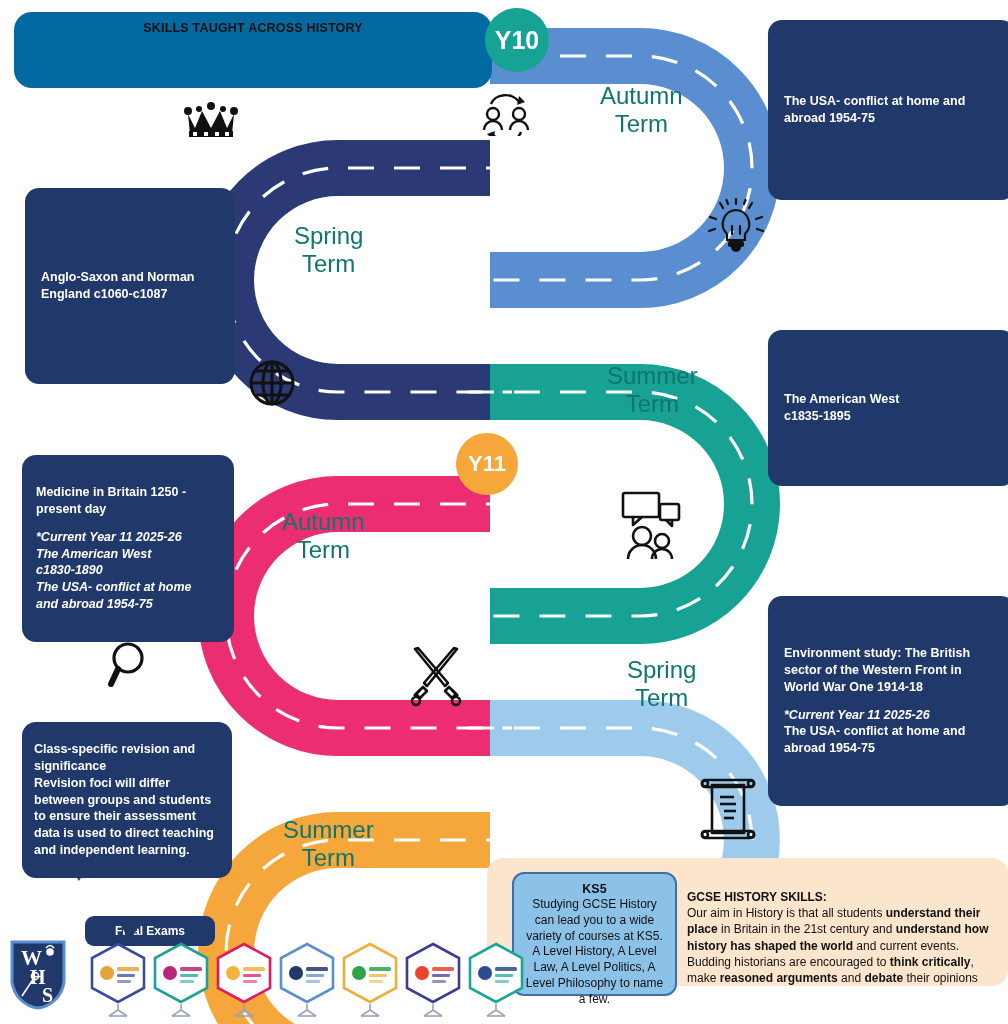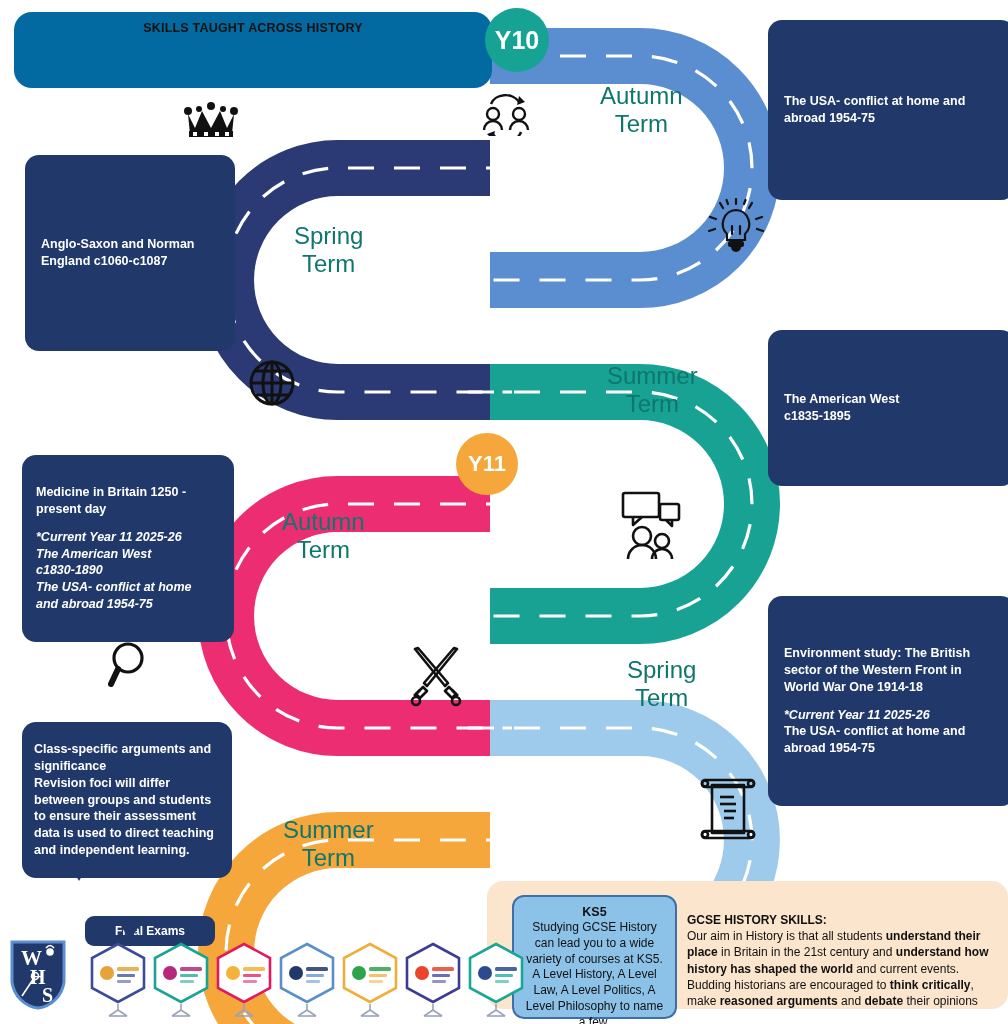--- a/index.html
+++ b/index.html
@@ -146,21 +146,21 @@
     <div class="callout" style="width:100%;height:100%;">
       <div class="inner">
         <p>The USA- conflict at home and</p>
         <p>abroad 1954-75</p>
       </div>
     </div>
     <div class="tail" style="left:44px;top:151px;"></div>
   </div>
 
   <div class="abs" style="left:25px;top:155px;width:178px;height:168px;">
-    <div class="callout" style="width:100%;height:100%;">
+    <div class="callout" style="width:100%;height:100%;margin-top:33px;">
       <div class="inner">
         <p>Anglo-Saxon and Norman</p>
         <p>England c1060-c1087</p>
       </div>
     </div>
     <div class="tail" style="left:44px;top:167px;"></div>
   </div>
 
   <div class="abs" style="left:768px;top:330px;width:215px;height:128px;">
     <div class="callout" style="width:100%;height:100%;">
@@ -198,21 +198,21 @@
         <p>The USA- conflict at home and</p>
         <p>abroad 1954-75</p>
       </div>
     </div>
     <div class="tail" style="left:76px;top:181px;"></div>
   </div>
 
   <div class="abs" style="left:22px;top:722px;width:186px;height:138px;">
     <div class="callout" style="width:100%;height:100%;padding:9px 12px;">
       <div class="inner">
-        <p>Class-specific arguments and</p>
+        <p>Class-specific revision and</p>
         <p>significance</p>
         <p class="reg"> Revision foci will differ</p>
         <p class="reg">between groups and students</p>
         <p class="reg">to ensure their assessment</p>
         <p class="reg">data is used to direct teaching</p>
         <p class="reg">and independent learning.</p>
       </div>
     </div>
     <div class="tail" style="left:44px;top:137px;"></div>
   </div>
@@ -324,21 +324,21 @@
         <circle cx="53" cy="6.5" r="3"></circle>
       <circle cx="7" cy="57.5" r="3"></circle>
         <circle cx="53" cy="57.5" r="3"></circle>
       <path d="M22 20 h14"></path>
         <path d="M22 27 h16"></path>
         <path d="M26 34 h12"></path>
         <path d="M26 41 h10"></path>
     </g>
   </svg>
 
-  <div class="abs" id="bottom-panel" style="left:487px;top:858px;width:521px;height:128px;margin-top:23px;">
+  <div class="abs" id="bottom-panel" style="left:487px;top:858px;width:521px;height:128px;">
     <div class="abs" id="ks5-box" style="left:25px;top:14px;width:165px;height:124px;">
       <div class="t">KS5</div>
       <div class="b">Studying GCSE History can lead you to a wide variety of courses at KS5. A Level History, A Level Law, A Level Politics, A Level Philosophy to name a few.</div>
     </div>
     <div class="abs" id="gcse-skills" style="left:200px;top:32px;width:305px;">
       <div class="h">GCSE HISTORY SKILLS:</div>
       <div class="b" id="gcse-skills-body"><span>Our aim in History is that all students </span><b>understand their place</b><span> in Britain in the 21st century and </span><b>understand how history has shaped the world</b><span> and current events. Budding historians are encouraged to </span><b>think critically</b><span>, make </span><b>reasoned arguments</b><span> and </span><b>debate</b><span> their opinions</span></div>
     </div>
   </div>
 

